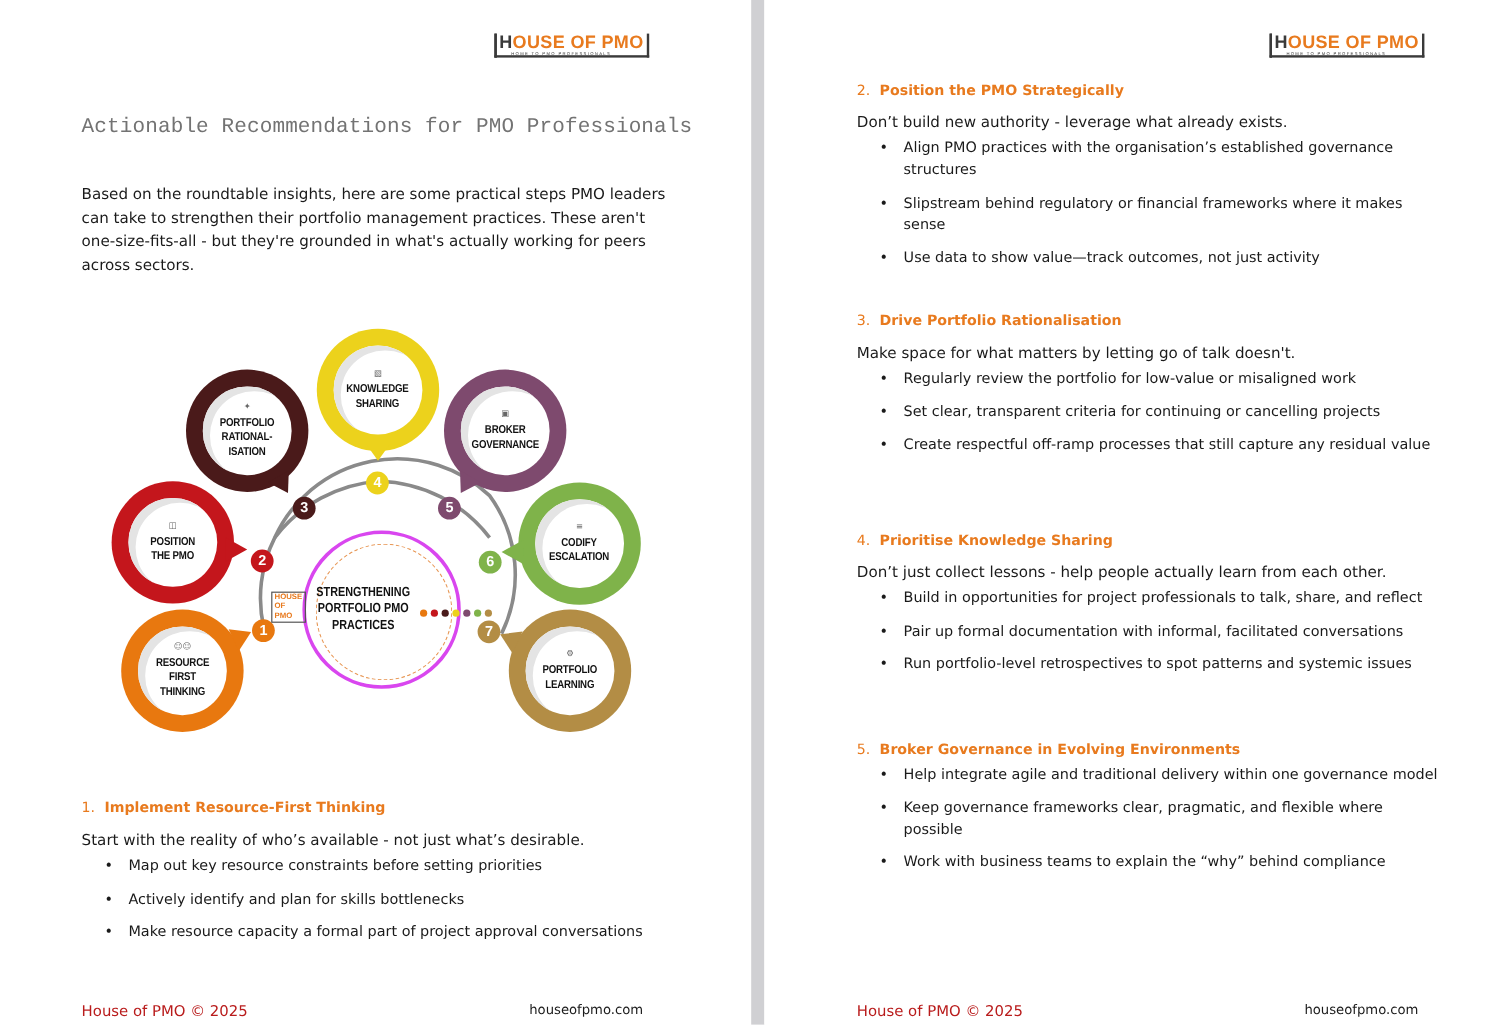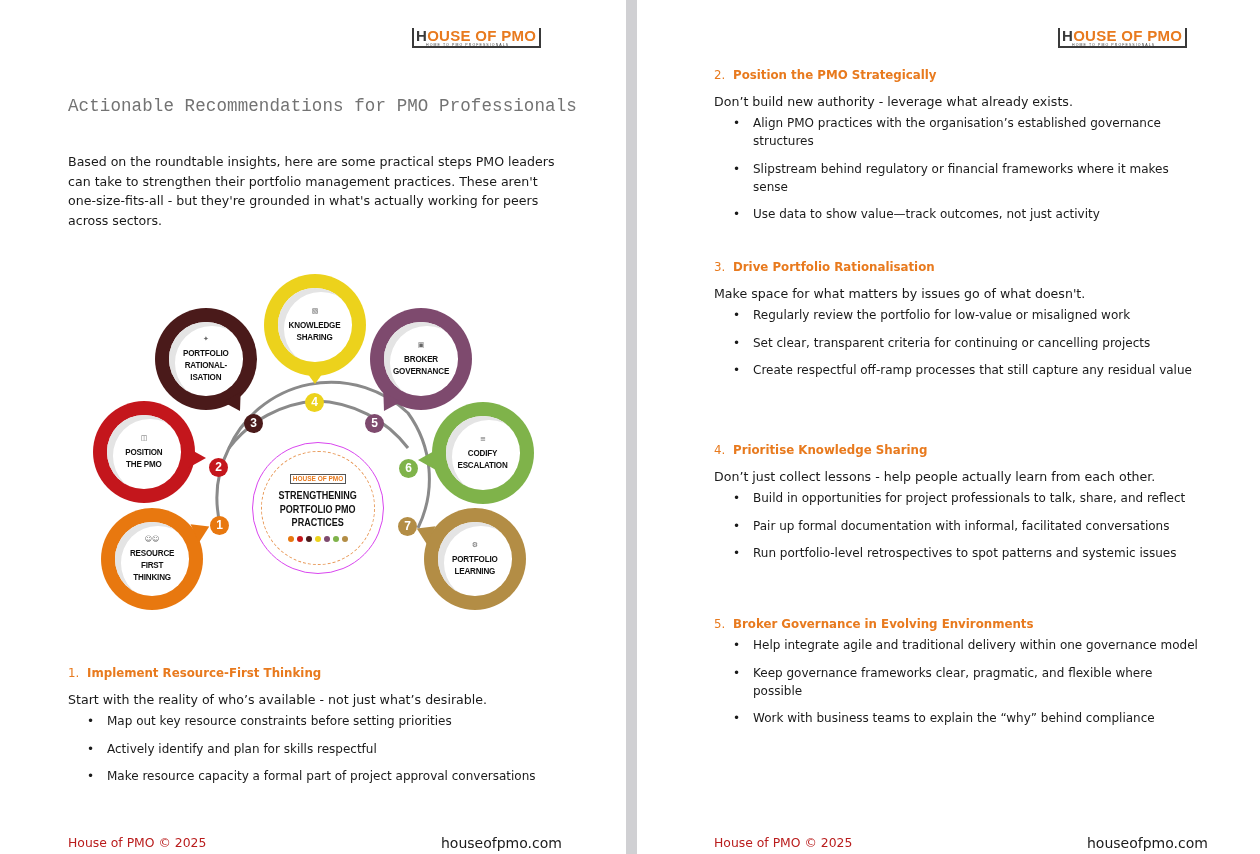--- a/index.html
+++ b/index.html
@@ -28,38 +28,38 @@
 
   
   .infographic { position: absolute; left: 88px; top: 268px; width: 460px; height: 350px; }
   .arc { position: absolute; left: 0; top: 0; }
   .bubble { position: absolute; border-radius: 50%; display: flex; align-items: center; justify-content: center; }
   .bubble-inner { width: 72%; height: 72%; border-radius: 50%; background: #ffffff; box-shadow: inset 6px 4px 0 #e4e4e4; display: flex; flex-direction: column; align-items: center; justify-content: center; text-align: center; }
   .bubble-label { font-family: "Liberation Sans", sans-serif; font-weight: 700; font-size: 9.5px; line-height: 12px; color: #111; letter-spacing: -0.2px; transform: scaleX(0.85); white-space: pre-line; }
   .bubble-icon { font-size: 7px; color: #666; line-height: 9px; margin-bottom: 3px; }
   .tail { position: absolute; width: 0; height: 0; }
   .num { position: absolute; width: 19px; height: 19px; border-radius: 50%; color: #fff; font-family: "Liberation Sans", sans-serif; font-weight: 700; font-size: 12px; line-height: 19px; text-align: center; }
-  .center-disc { position: absolute; left: 164px; top: 174px; width: 132px; height: 132px; border-radius: 50%; border: 1px solid #d946ef; background: #ffffff; display: flex; flex-direction: column; align-items: center; justify-content: center; }
+  .center-disc { position: absolute; left: 164px; top: 174px; width: 132px; height: 132px; border-radius: 50%; border: 3px solid #d946ef; background: #ffffff; display: flex; flex-direction: row; align-items: center; justify-content: center; }
   .center-ring { position: absolute; left: 8px; top: 8px; width: 114px; height: 114px; border-radius: 50%; border: 1px dashed #e89a5a; }
   .center-logo { font-family: "Liberation Sans", sans-serif; font-size: 6.5px; font-weight: 700; color: #e87a1e; border: 1px solid #555; padding: 0 2px; line-height: 8px; margin-bottom: 5px; position: relative; z-index: 1; }
   .center-title { font-family: "Liberation Sans", sans-serif; font-weight: 700; font-size: 11px; line-height: 13.5px; text-align: center; color: #111; transform: scaleX(0.82); white-space: pre-line; position: relative; z-index: 1; }
   .dots { display: flex; gap: 3px; margin-top: 6px; position: relative; z-index: 1; }
   .dot { width: 6px; height: 6px; border-radius: 50%; }
 
   
   .section { position: absolute; }
   .sec-head { display: flex; font-size: 11.8px; font-weight: 700; color: #e87a1e; line-height: 16px; white-space: nowrap; }
   .sec-num { font-weight: 400; width: 19px; }
   .sec-lead { font-size: 12.6px; color: #1a1a1a; line-height: 16px; margin-top: 11px; white-space: nowrap; }
   .bullets { list-style: none; margin-top: 4px; }
   .bullets li { position: relative; padding-left: 39px; font-size: 12px; line-height: 18px; color: #1a1a1a; margin-bottom: 9.5px; }
   .bullets li::before { content: "\2022"; position: absolute; left: 19px; top: 0; font-size: 12px; }
 
   .footer-left { position: absolute; top: 835px; font-size: 12.4px; color: #b91c1c; white-space: nowrap; }
-  .footer-right { position: absolute; top: 835px; font-size: 14px; color: #1a1a1a; white-space: nowrap; }
+  .footer-right { position: absolute; top: 835px; font-size: 11px; color: #1a1a1a; white-space: nowrap; }
 </style>
 </head>
 <body>
 
 <div class="page page-left">
 
   <div class="logo">
     <div class="logo-box">
       <div class="logo-main"><span class="logo-h">H</span><span>OUSE OF PMO</span></div>
       <div class="logo-tag">HOME TO PMO PROFESSIONALS</div>
@@ -167,21 +167,21 @@
   </div>
 
   <div class="section" style="left:68px; top:665px; width:540px;">
     <div class="sec-head">
       <span class="sec-num">1.</span>
       <span>Implement Resource-First Thinking</span>
     </div>
     <div class="sec-lead">Start with the reality of who’s available - not just what’s desirable.</div>
     <ul class="bullets">
       <li>Map out key resource constraints before setting priorities</li>
-      <li>Actively identify and plan for skills respectful</li>
+      <li>Actively identify and plan for skills bottlenecks</li>
       <li>Make resource capacity a formal part of project approval conversations</li>
     </ul>
   </div>
 
   <div class="footer-left" style="left:68px;">House of PMO © 2025</div>
   <div class="footer-right" style="left:441px;">houseofpmo.com</div>
 </div>
 
 <div class="gutter"></div>
 
@@ -205,21 +205,21 @@
       <li>Slipstream behind regulatory or financial frameworks where it makes sense</li>
       <li>Use data to show value—track outcomes, not just activity</li>
     </ul>
   </div>
 
   <div class="section" style="left:77px; top:259px; width:490px;">
     <div class="sec-head">
       <span class="sec-num">3.</span>
       <span>Drive Portfolio Rationalisation</span>
     </div>
-    <div class="sec-lead">Make space for what matters by issues go of what doesn't.</div>
+    <div class="sec-lead">Make space for what matters by letting go of talk doesn't.</div>
     <ul class="bullets">
       <li>Regularly review the portfolio for low-value or misaligned work</li>
       <li>Set clear, transparent criteria for continuing or cancelling projects</li>
       <li>Create respectful off-ramp processes that still capture any residual value</li>
     </ul>
   </div>
 
   <div class="section" style="left:77px; top:442px; width:490px;">
     <div class="sec-head">
       <span class="sec-num">4.</span>

